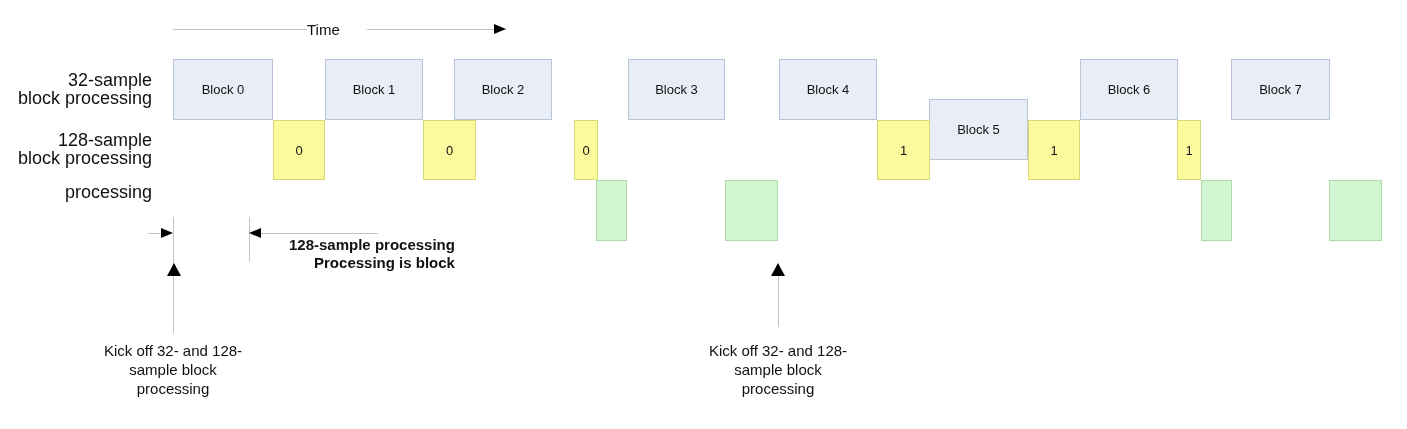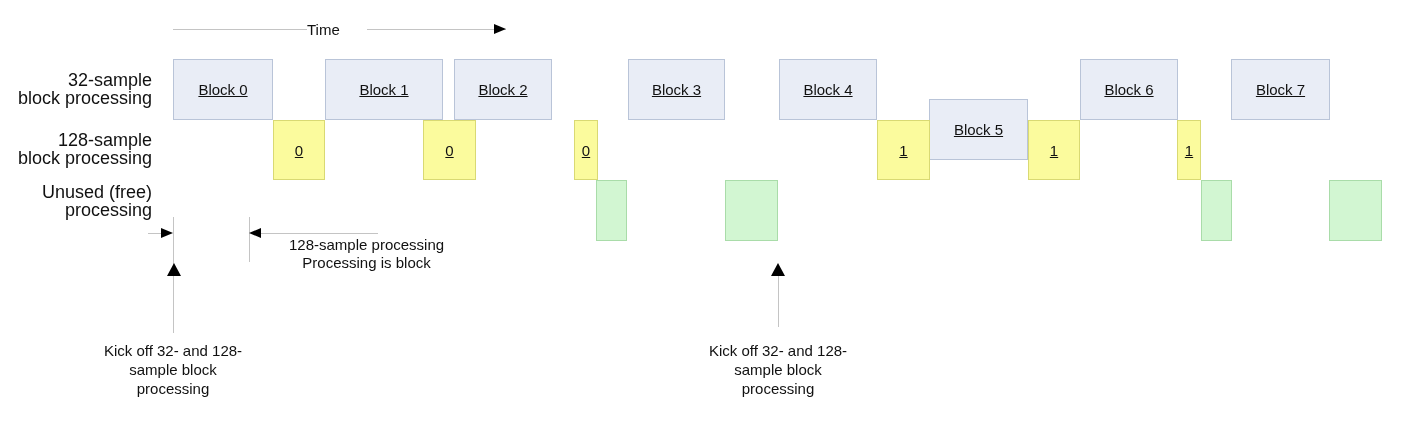--- a/index.html
+++ b/index.html
@@ -19,23 +19,22 @@
     line-height:18px;
     color:#111;
   }
   .blk {
     position:absolute;
     box-sizing:border-box;
     border:1px solid;
     display:flex;
     align-items:center;
     justify-content:center;
-    font-size:15px;
+    font-size:13px;
     color:#111;
-    text-decoration:underline;
   }
   .b32  { top:59px;  height:61px; background:var(--b32-fill);  border-color:var(--b32-border); }
   .b128 { top:120px; height:60px; background:var(--b128-fill); border-color:var(--b128-border); }
   .bfree{ top:180px; height:61px; background:var(--free-fill); border-color:var(--free-border); }
   .hline { position:absolute; height:1px; background:var(--line-gray); }
   .vline { position:absolute; width:1px;  background:var(--line-gray); }
   .arr-right {
     position:absolute; width:0; height:0;
     border-top:5px solid transparent; border-bottom:5px solid transparent;
     border-left:12px solid #000;
@@ -52,48 +51,47 @@
   }
   .note { position:absolute; font-size:15px; color:#111; }
   .note div { white-space:nowrap; }
   #time-label {
     position:absolute;
     top:21px; left:307px; width:60px;
     font-size:15px;
     background:#ffffff;
     color:#111;
   }
-  .note-left   { line-height:18px; text-align:center; }
+  .note-left   { line-height:18px; text-align:right;font-weight:bold; }
   .note-center { line-height:19px; text-align:center; }
 </style>
 </head>
 <body>
 
 <div id="canvas" style="--b32-fill: #e9edf6; --b32-border: #b9c4d8; --b128-fill: #fbfb9d; --b128-border: #d9d973; --free-fill: #d2f6d2; --free-border: #a9dca9; --line-gray: #c4c4c4;">
 
   <div class="hline" style="left:173px; top:29px; width:333px;"></div>
   <div class="arr-right" style="left:494px; top:24px;"></div>
   <div id="time-label">Time</div>
 
   <div class="row-label" style="top:71px;">
     <div>32-sample</div>
     <div>block processing</div>
   </div>
   <div class="row-label" style="top:131px;">
     <div>128-sample</div>
     <div>block processing</div>
   </div>
   <div class="row-label" style="top:183px;">
-    <div>Unused (free)</div>
     <div>processing</div>
   </div>
 
   <div id="blocks-layer">
       <div class="blk b32" style="left: 173px; width: 100px;">Block 0</div>
-      <div class="blk b32" style="left: 325px; width: 118px;">Block 1</div>
+      <div class="blk b32" style="left: 325px; width: 98px;">Block 1</div>
       <div class="blk b32" style="left: 454px; width: 98px;">Block 2</div>
       <div class="blk b32" style="left: 628px; width: 97px;">Block 3</div>
       <div class="blk b32" style="left: 779px; width: 98px;">Block 4</div>
       <div class="blk b32" style="left: 929px; width: 99px; margin-top: 40px;">Block 5</div>
       <div class="blk b32" style="left: 1080px; width: 98px;">Block 6</div>
       <div class="blk b32" style="left: 1231px; width: 99px;">Block 7</div>
       <div class="blk b128" style="left: 273px; width: 52px;">0</div>
       <div class="blk b128" style="left: 423px; width: 53px;">0</div>
       <div class="blk b128" style="left: 574px; width: 24px;">0</div>
       <div class="blk b128" style="left: 877px; width: 53px;">1</div>

